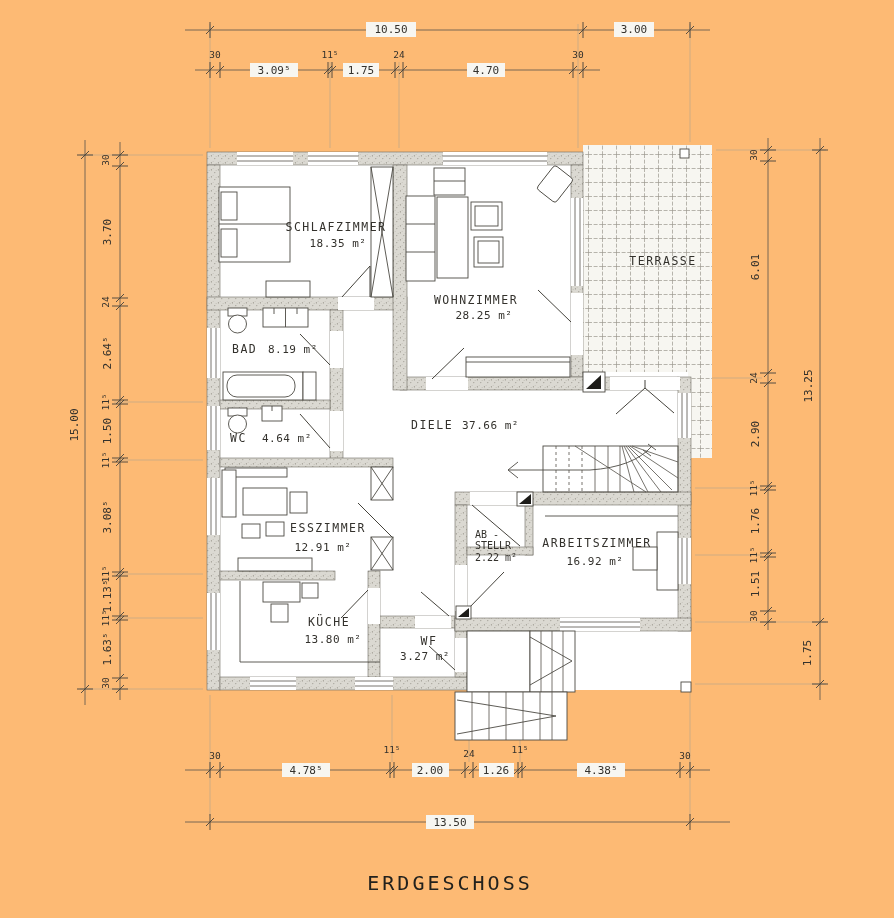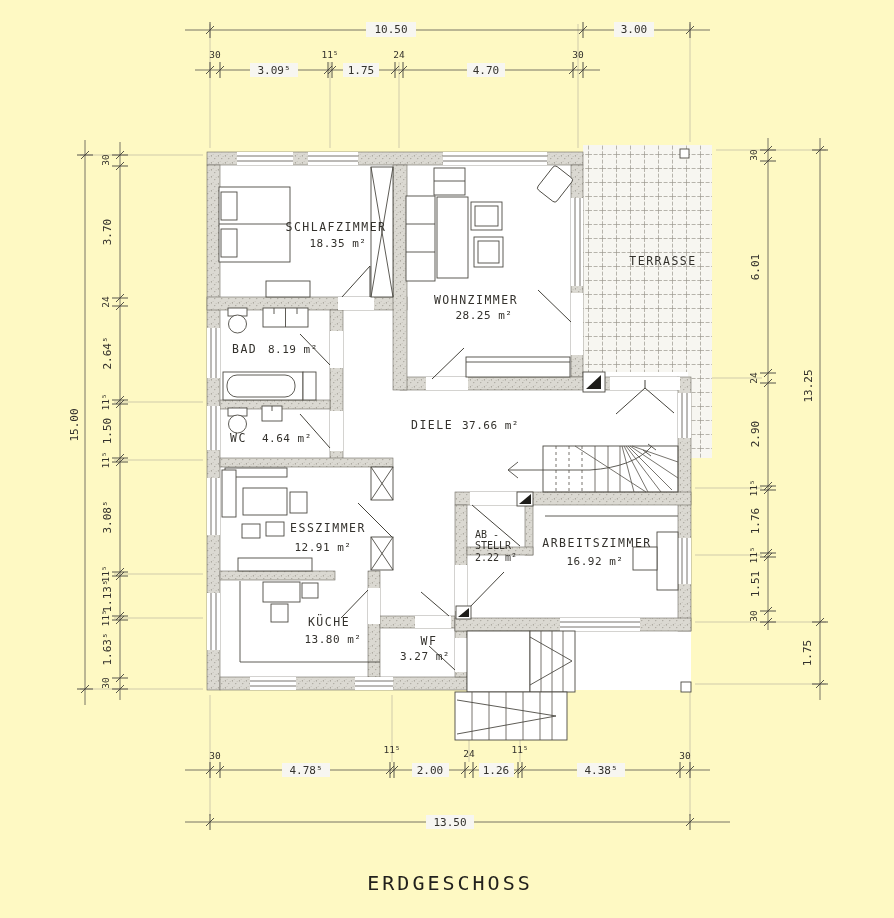--- a/index.html
+++ b/index.html
@@ -1,16 +1,16 @@
 <!DOCTYPE html>
 <html><head>
 <meta charset="utf-8">
 <style>
   html,body{margin:0;padding:0;background:#f7f6f1;}
-  .page{width:894px;height:918px;position:relative;background:#fef9c3;overflow:hidden;}
+  .page{width:894px;height:918px;position:relative;background:#fdba74;overflow:hidden;}
   svg{display:block;}
   text{font-family:"DejaVu Sans Mono","Liberation Mono",monospace;fill:#33312c;}
   .dimline{stroke:#56544c;stroke-width:0.8;fill:none;}
   .guide{stroke:#a09d92;stroke-width:0.5;fill:none;}
   .tick{stroke:#44423c;stroke-width:0.9;}
   .dimtext{font-size:11px;}
   .dimsmall{font-size:9.5px;}
   .roomname{font-size:11.5px;letter-spacing:1.5px;}
   .roomarea{font-size:11px;letter-spacing:0.5px;}
   .wall{fill:url(#stip);stroke:#6f6c63;stroke-width:0.6;}

